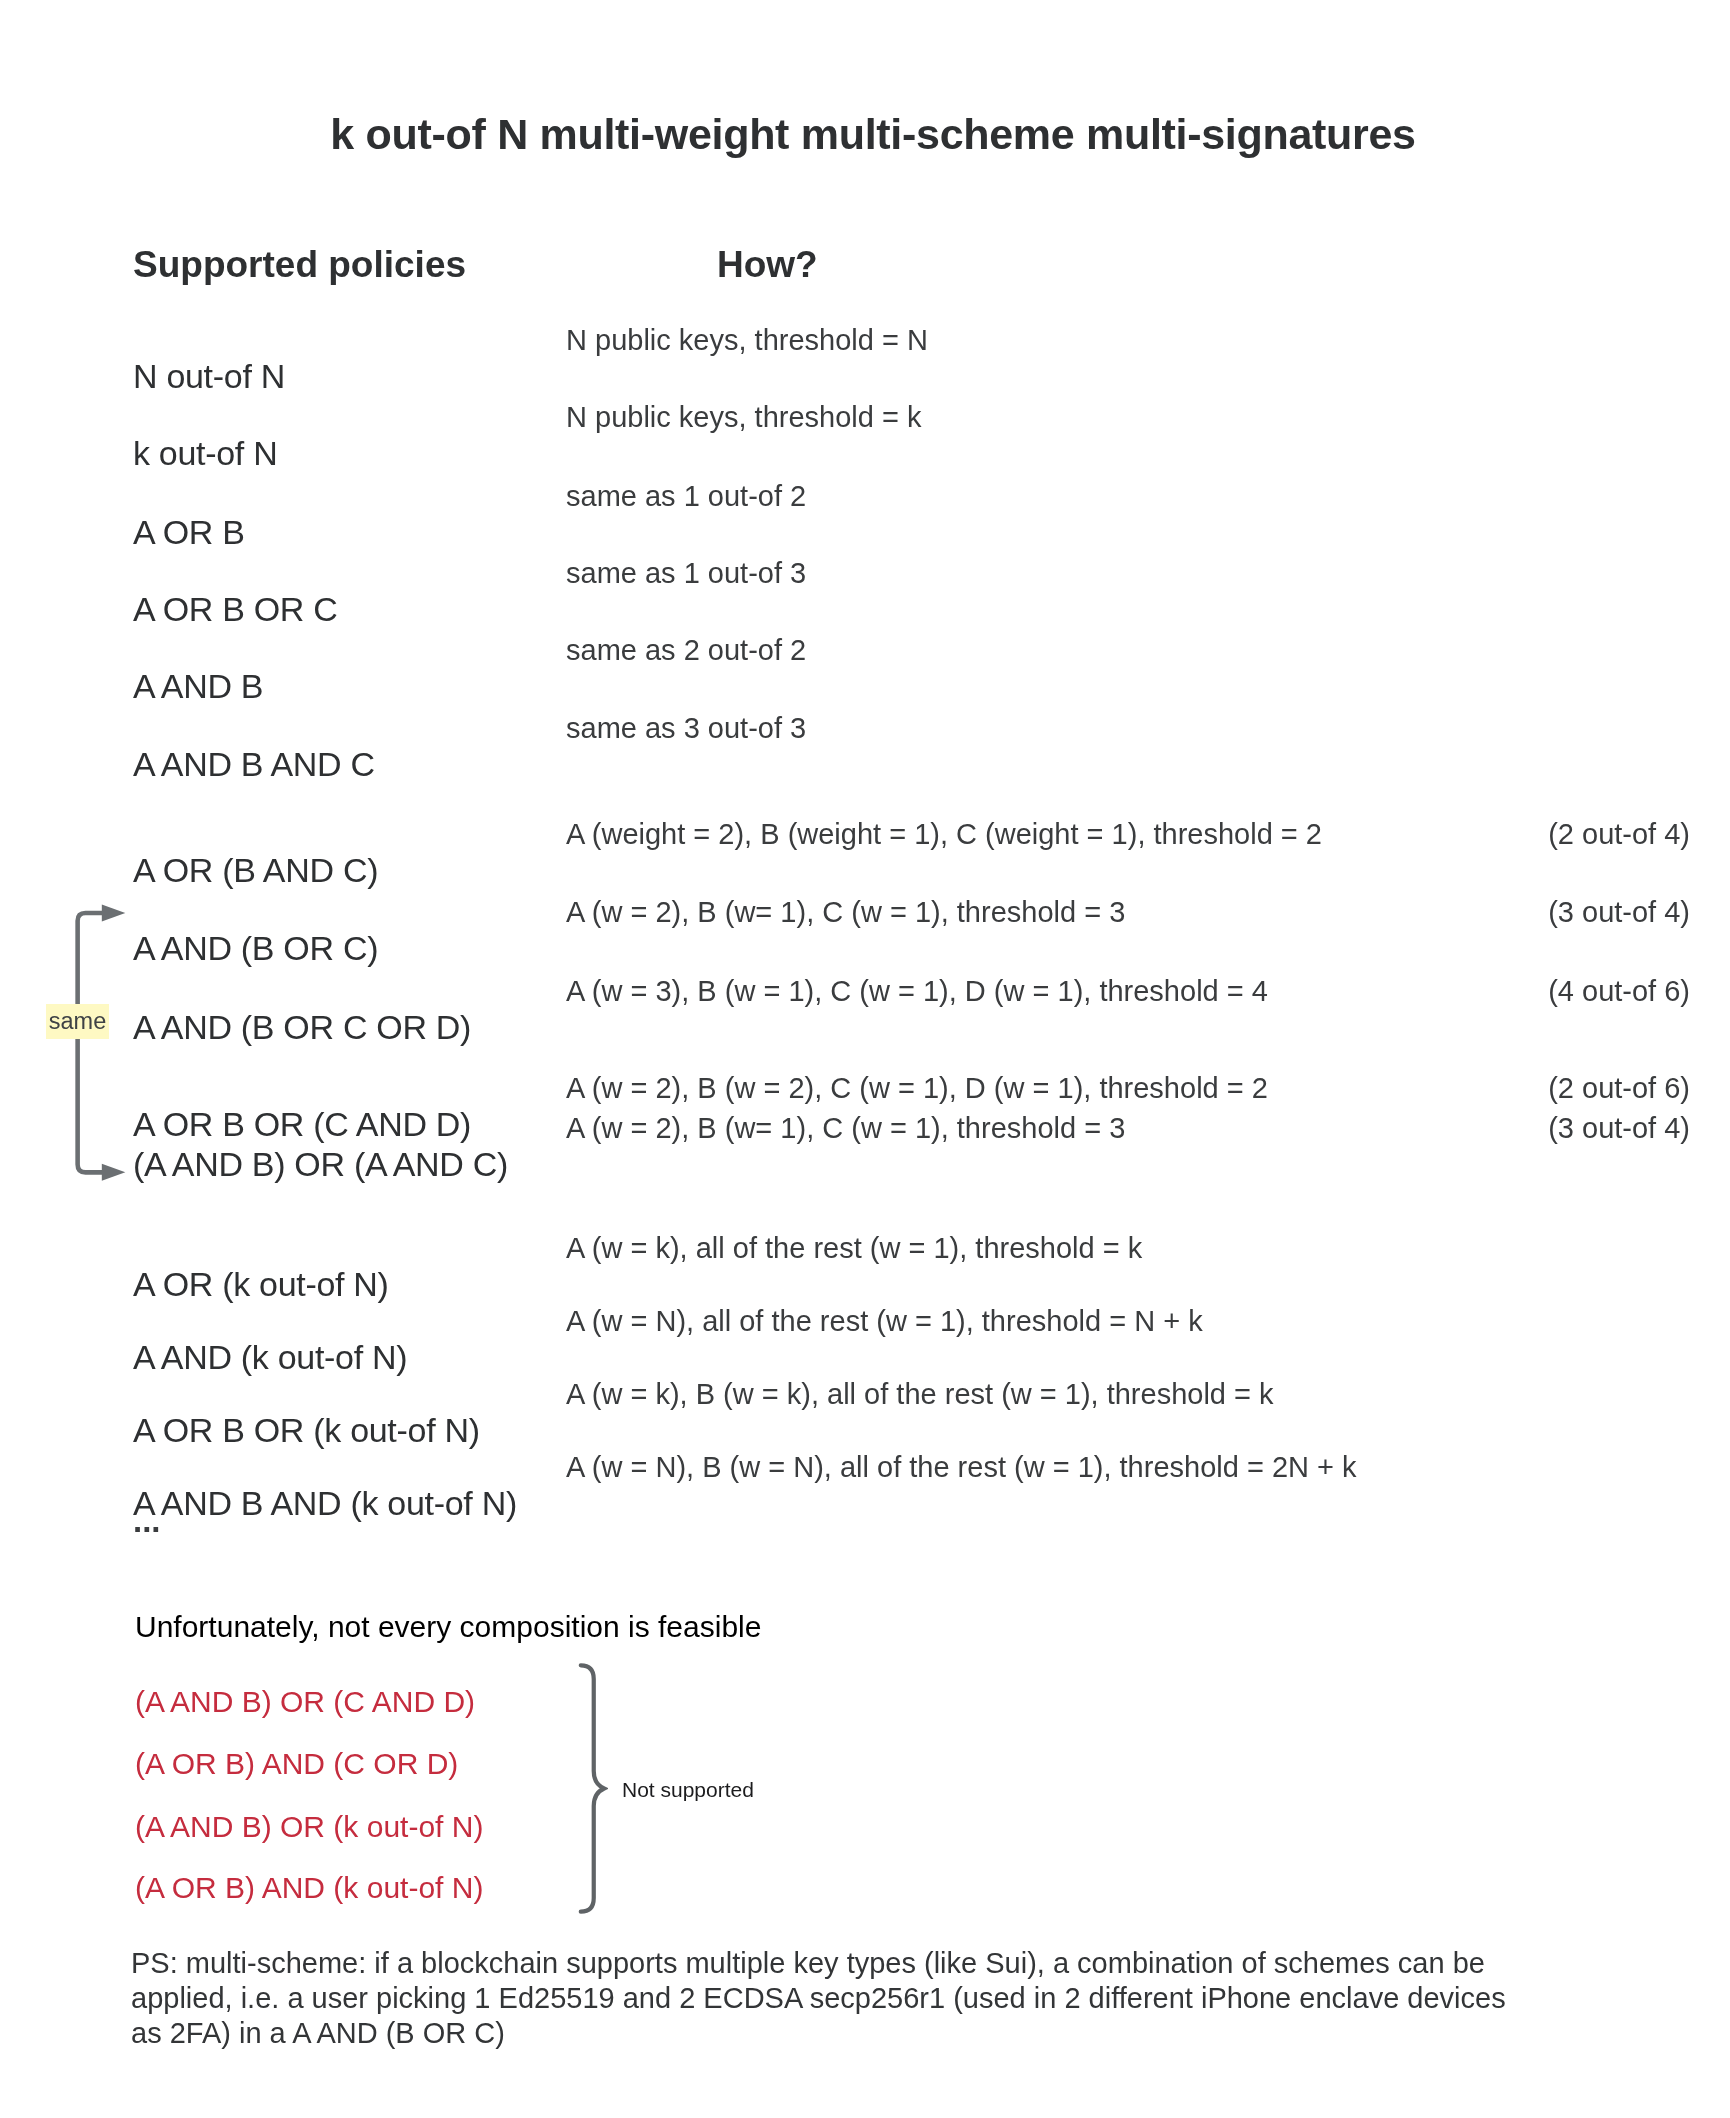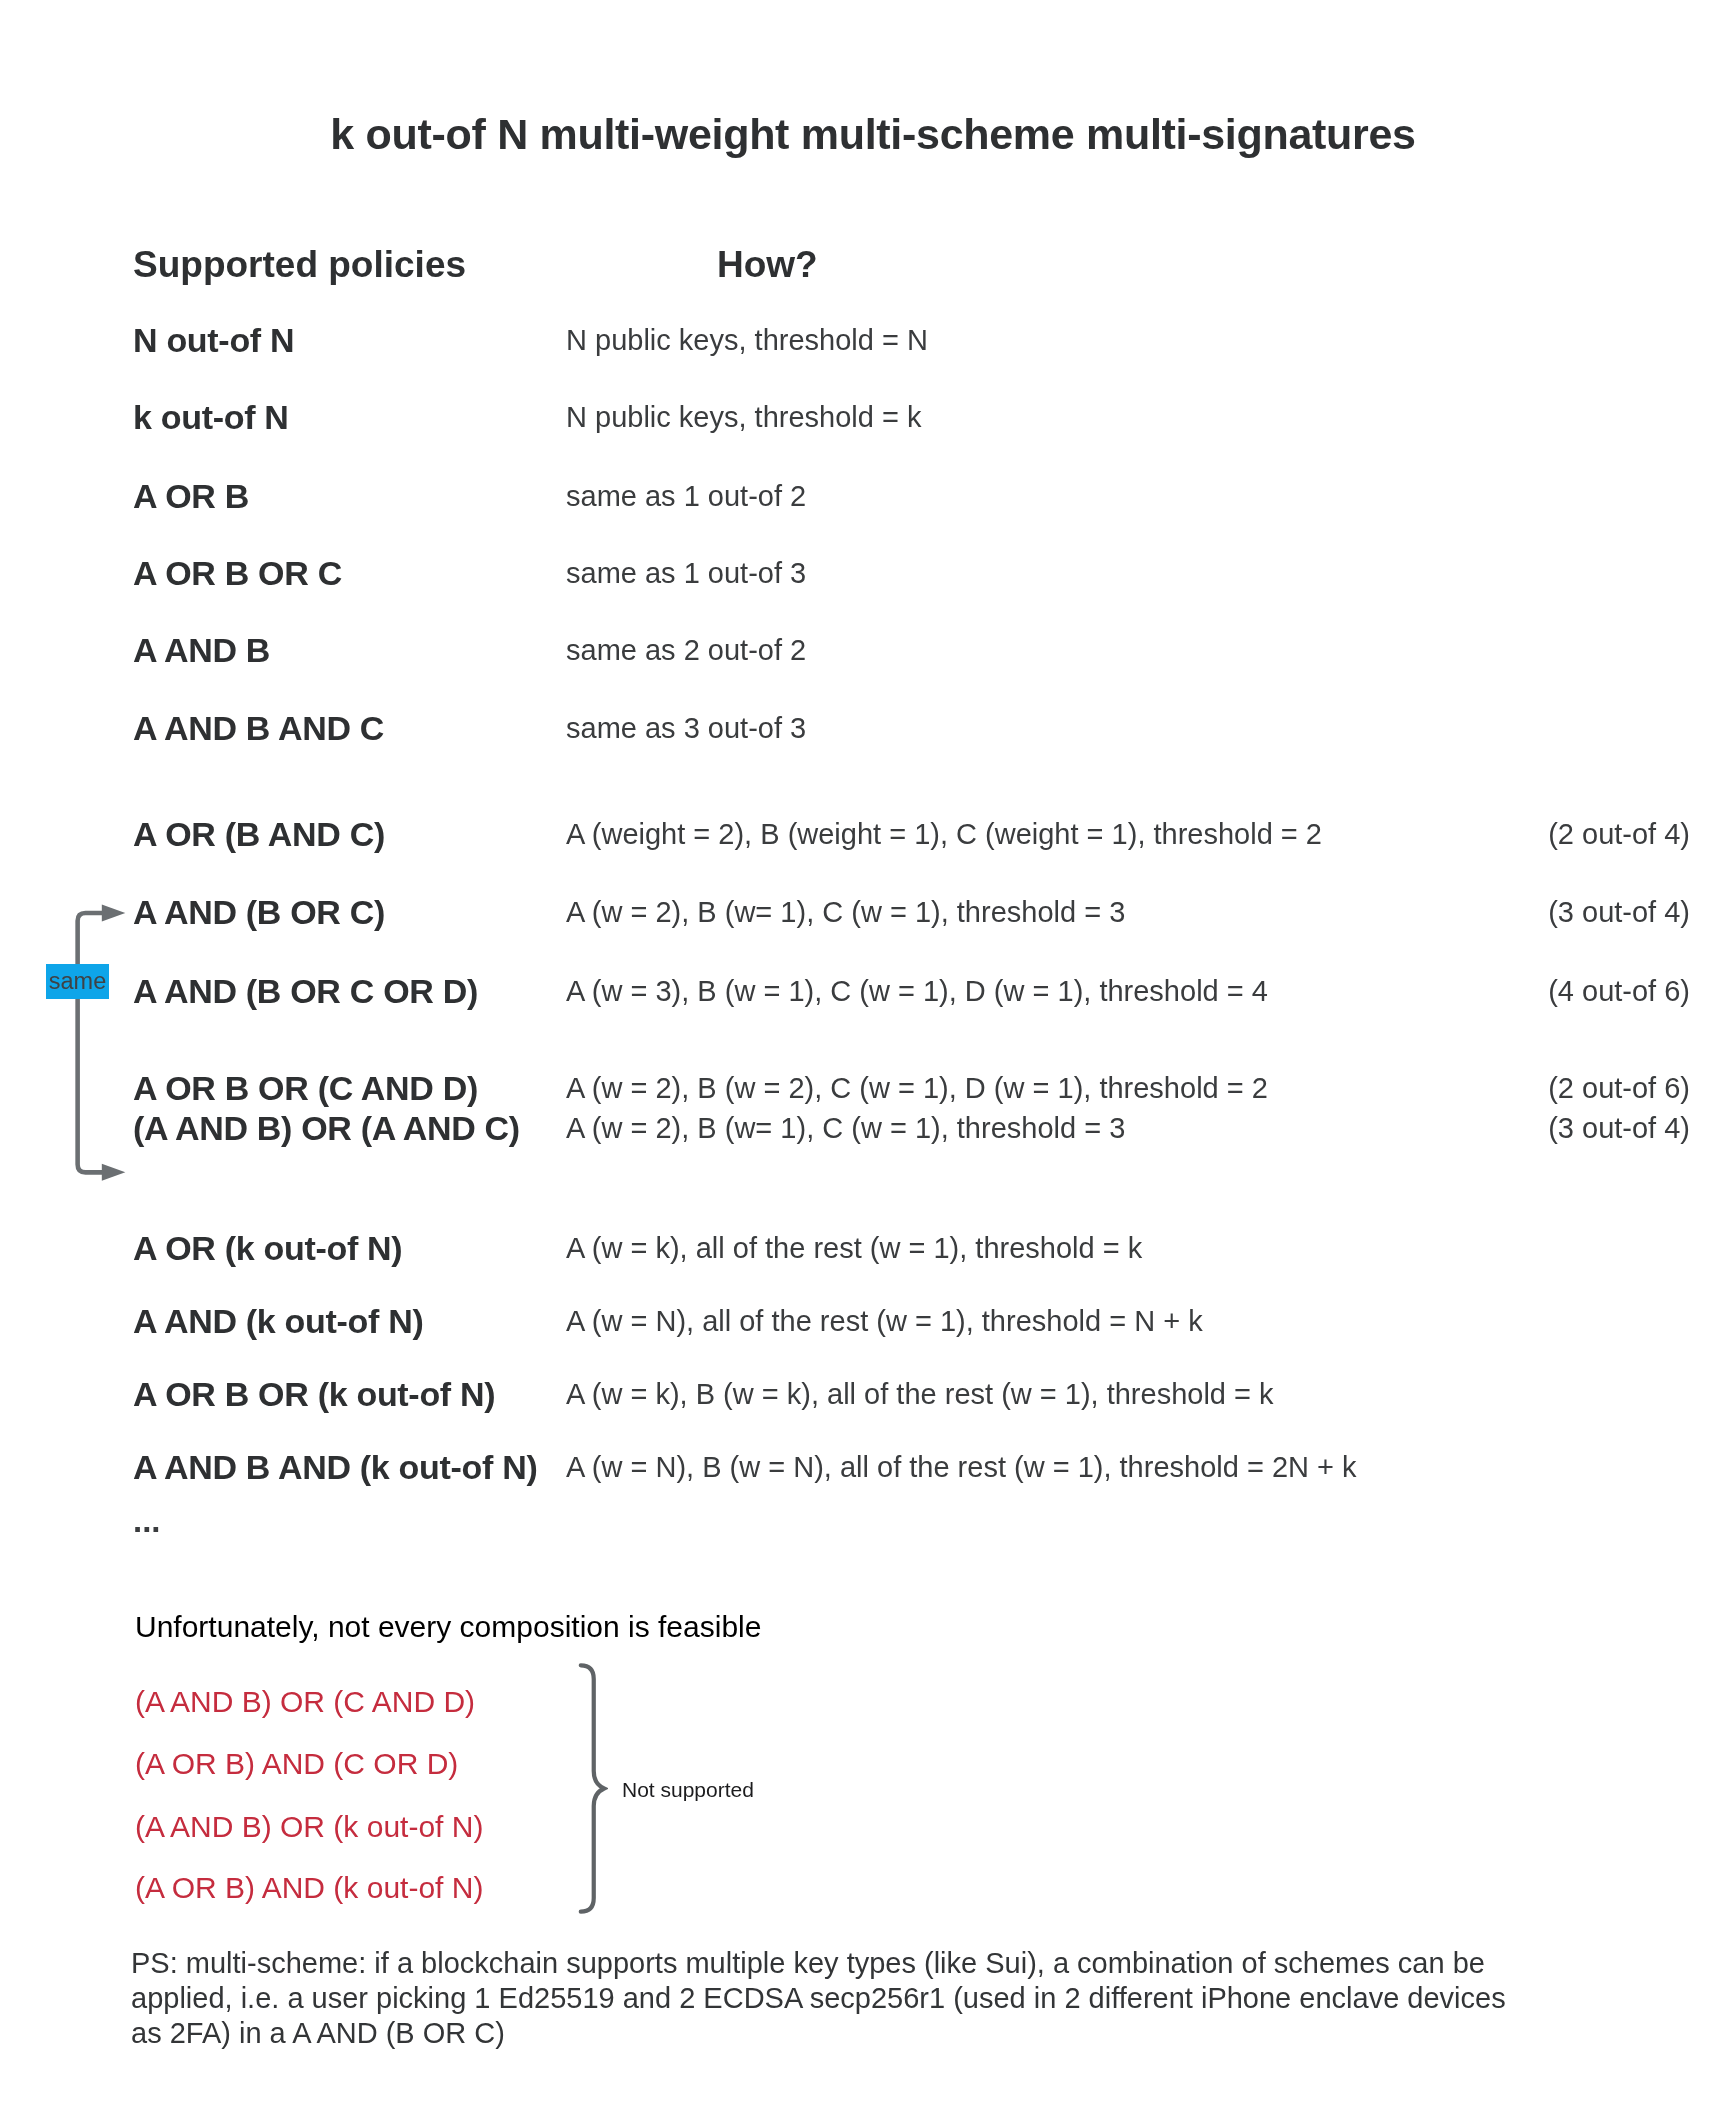--- a/index.html
+++ b/index.html
@@ -40,24 +40,25 @@
     position:absolute;
     left:0;
     width:100%;
     height:47px;
   }
   .row .policy{
     position:absolute;
     left:133px;
     line-height:47px;
     font-size:34px;
-    font-weight:700;
+    font-weight:400;
     letter-spacing:-0.3px;
     color:#2e3032;
     white-space:nowrap;
+    margin-top:36px;
   }
   .row .how{
     position:absolute;
     left:566px;
     line-height:47px;
     font-size:29px;
     font-weight:400;
     color:#3a3c3e;
     white-space:nowrap;
   }
@@ -76,24 +77,24 @@
     font-size:33px;
     font-weight:700;
     color:#3a3c3e;
   }
   .connector{
     position:absolute;
     left:56px; top:896px;
   }
   .same-label{
     position:absolute;
-    left:46px; top:964px;
+    left:46px; top:1004px;
     width:63px;
     text-align:center;
-    background:#0ea5e9;
+    background:#fef9c3;
     font-size:23.5px;
     color:#3f4245;
     padding:3.9px 0;
   }
   .red-heading{
     position:absolute;
     left:135px; top:1605px;
     font-size:30px;
     line-height:43px;
     color:#000000;

